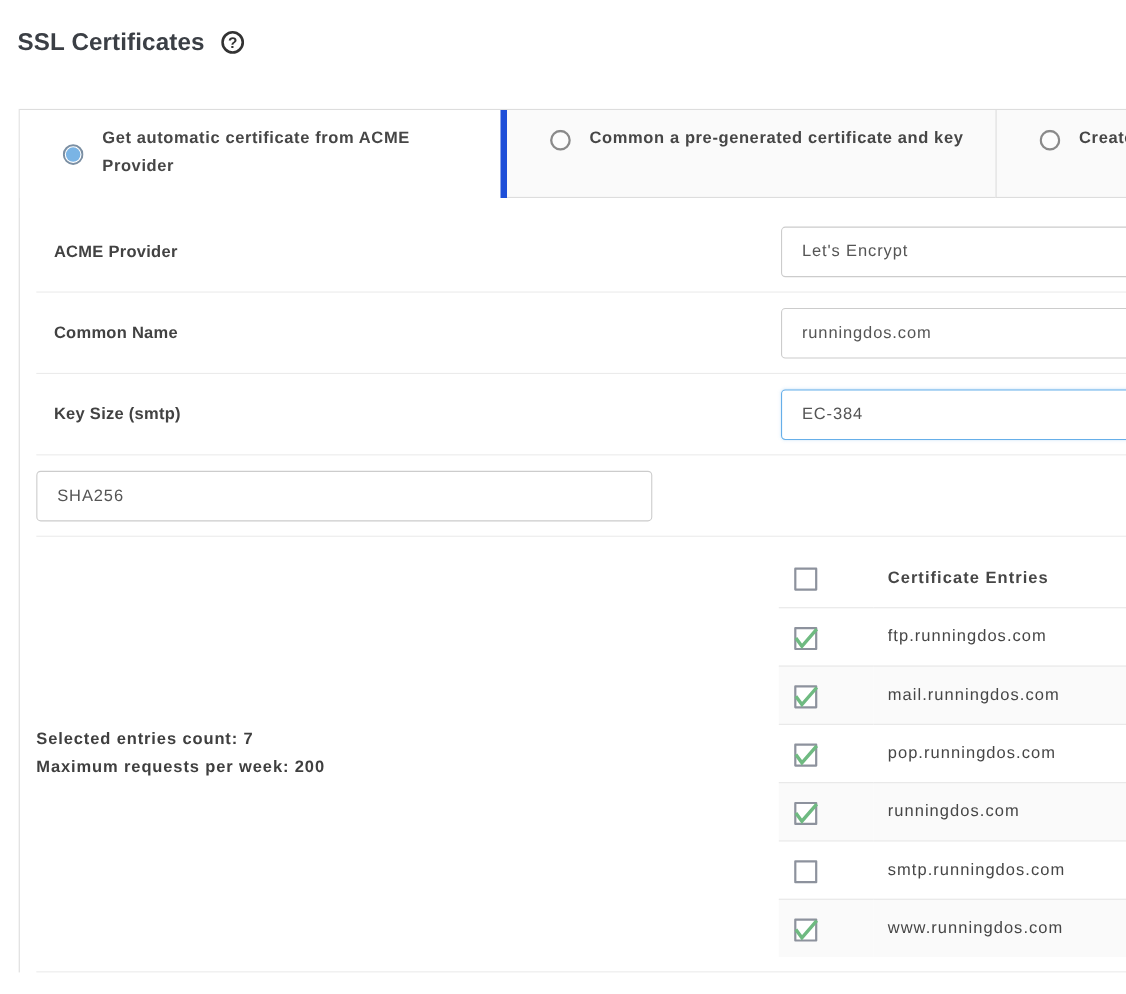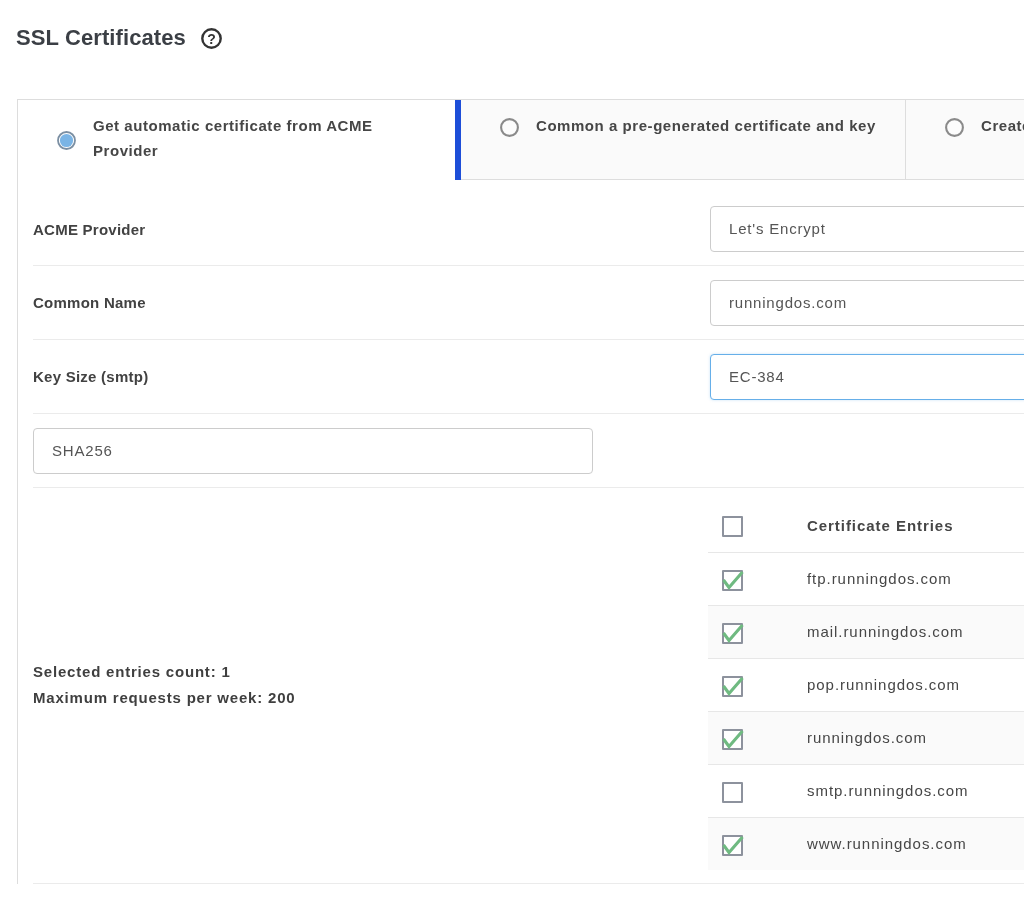--- a/index.html
+++ b/index.html
@@ -18,21 +18,21 @@
   .tab.active { background:#fff; border-bottom:none; border-right:6px solid #1d4ed8; width:443px; }
   .tab.t3 { border-left:1px solid #ddd; width:512px; }
   .tab label { font-size:15px; font-weight:bold; color:#464646; line-height:25px;
                letter-spacing:0.55px; margin-left:17px; position:relative; top:-2px; }
   .radio { flex:0 0 19px; }
   .form-row { margin:0 15px; height:74px; border-bottom:1px solid #ebebeb;
               display:flex; align-items:center; }
   .form-row.first { height:86px; padding-top:13px; }
   .form-row .lbl { width:677px; flex:0 0 677px; padding-left:0; font-size:15px;
                    font-weight:bold; color:#424242; letter-spacing:0.25px; }
-  .form-row .lbl span { margin-left:0; }
+  .form-row .lbl span { margin-left:16px; }
   .inp { width:560px; height:46px; border:1px solid #ccc; border-radius:4px;
          background:#fff; font-size:15px; color:#555; line-height:44px;
          letter-spacing:0.8px; padding-left:18px; }
   .inp.focus { border-color:#66afe9; box-shadow:0 0 3px rgba(102,175,233,.35); }
   .tbl-section { margin:0 15px; border-bottom:1px solid #ebebeb; display:flex;
                  padding:11px 0 13px 0; }
   .left-note { width:675px; flex:0 0 675px; display:flex; flex-direction:column;
                justify-content:center; font-size:15px; font-weight:bold;
                color:#3f3f3f; line-height:26px; letter-spacing:0.8px; }
   table.entries { border-collapse:collapse; width:620px; }
@@ -95,21 +95,21 @@
     </div>
   <div class="form-row">
       <div class="lbl"><span>Key Size (smtp)</span></div>
     <div class="inp focus">EC-384</div>
     </div>
   <div class="form-row">
     <div class="inp">SHA256</div>
     </div>
   <div class="tbl-section">
     <div class="left-note">
-      <div>Selected entries count: 1</div>
+      <div>Selected entries count: 7</div>
       <div>Maximum requests per week: 200</div>
     </div>
     <table class="entries">
       <tbody>
           <tr>
             <td class="ck">
               <span class="cbox">
                 <span class="bx"></span>
               </span>
             </td>

